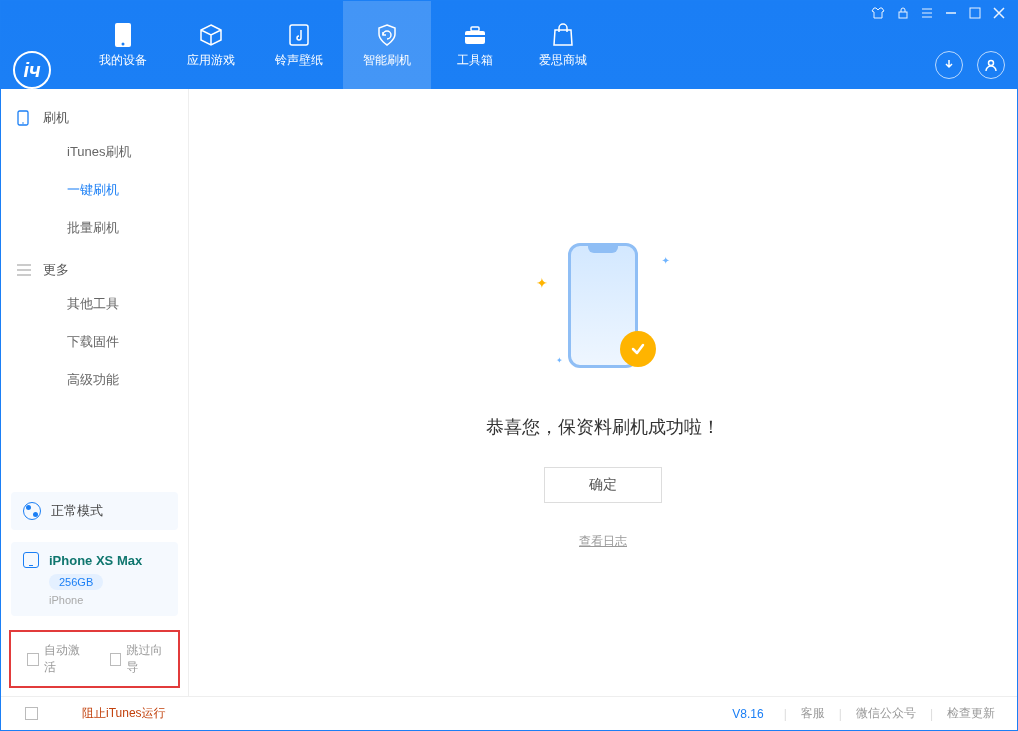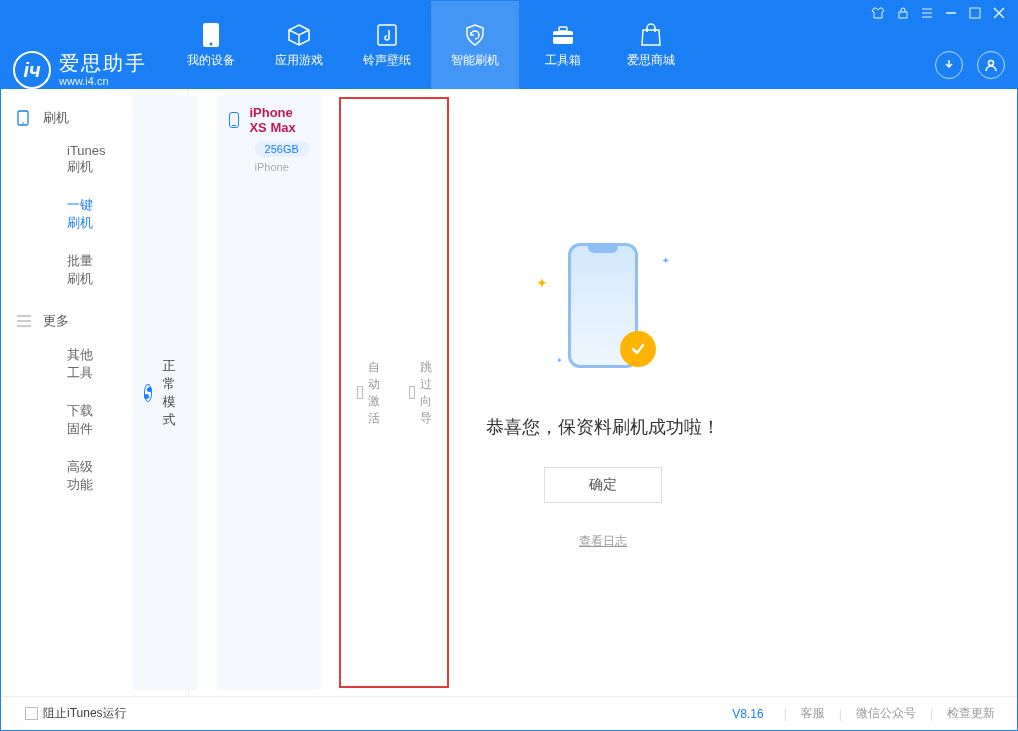--- a/index.html
+++ b/index.html
@@ -15,74 +15,70 @@
 .nav-tab { width: 88px; display: flex; flex-direction: column; align-items: center; justify-content: center; color: #fff; cursor: pointer; }
 .nav-tab.active { background: rgba(255,255,255,0.18); }
 .nav-tab .icon { height: 26px; display: flex; align-items: center; justify-content: center; margin-bottom: 4px; }
 .nav-tab span { font-size: 12px; }
 .header-right { position: absolute; right: 12px; top: 0; height: 100%; display: flex; flex-direction: column; justify-content: space-between; align-items: flex-end; padding: 6px 0 10px 0; }
 .win-controls { display: flex; gap: 12px; color: #fff; font-size: 12px; }
 .win-controls div { cursor: pointer; opacity: 0.9; }
 .header-circles { display: flex; gap: 14px; }
 .circle-btn { width: 28px; height: 28px; border: 1.5px solid rgba(255,255,255,0.7); border-radius: 50%; display: flex; align-items: center; justify-content: center; cursor: pointer; color: #fff; }
 .body { flex: 1; display: flex; overflow: hidden; }
-.sidebar { width: 188px; border-right: 1px solid #eee; display: flex; flex-direction: row; }
+.sidebar { width: 188px; border-right: 1px solid #eee; display: flex; flex-direction: column; }
 .side-scroll { flex: 1; padding-top: 14px; }
 .side-group { margin-bottom: 8px; }
 .side-group-title { display: flex; align-items: center; padding: 6px 16px; color: #555; font-size: 13px; }
 .side-group-title .gicon { width: 16px; margin-right: 10px; display: inline-flex; }
 .side-item { padding: 10px 16px 10px 66px; color: #666; cursor: pointer; font-size: 13px; }
 .side-item.active { color: #1b7ff5; }
 .mode-box, .device-box { margin: 6px 10px; background: #f5f9fe; border-radius: 4px; padding: 10px 12px; display: flex; align-items: center; }
 .mode-box .micon { width: 18px; height: 18px; border: 1.5px solid #1b7ff5; border-radius: 50%; margin-right: 10px; position: relative; }
 .mode-box .micon::after { content:""; position:absolute; width:5px; height:5px; background:#1b7ff5; border-radius:50%; left:2px; top:2px; }
 .mode-box .micon::before { content:""; position:absolute; width:5px; height:5px; background:#1b7ff5; border-radius:50%; right:2px; bottom:2px; }
 .mode-text { color:#444; font-size:13px; }
 .device-box { flex-direction: column; align-items: flex-start; }
 .device-row { display:flex; align-items:center; }
 .device-row .dicon { width:16px; height:16px; border:1.5px solid #1b7ff5; border-radius:3px; margin-right:10px; position:relative; }
 .device-row .dicon::after { content:""; position:absolute; bottom:1px; left:50%; transform:translateX(-50%); width:4px; height:1.5px; background:#1b7ff5; }
-.device-name { color:#be185d; font-weight:600; font-size:13px; }
+.device-name { color:#0f766e; font-weight:600; font-size:13px; }
 .device-cap { margin: 6px 0 2px 26px; background:#e4f0ff; color:#1b7ff5; font-size:11px; padding:2px 10px; border-radius:10px; display:inline-block; }
 .device-type { margin-left:26px; color:#aaa; font-size:11px; margin-top:2px; }
 .bottom-opts { border:2px solid #e23b3b; margin:8px 8px; padding:10px 8px; display:flex; gap:14px; }
 .chk { display:flex; align-items:center; color:#999; font-size:12px; cursor:pointer;margin-left:8px; }
 .chk .box { width:13px; height:13px; border:1px solid #bbb; margin-right:5px; }
 .main { flex:1; position:relative; display:flex; flex-direction:column; align-items:center; justify-content:center; }
 .success-img { position:relative; width:170px; height:150px; margin-bottom:30px; }
 .phone { position:absolute; left:50%; top:8px; transform:translateX(-50%); width:70px; height:125px; border:3px solid #8fbef5; border-radius:12px; background:linear-gradient(to bottom,#d3e8ff,#eef6ff); }
 .phone::before { content:""; position:absolute; top:-3px; left:50%; transform:translateX(-50%); width:30px; height:10px; background:#8fbef5; border-radius:0 0 6px 6px; }
 .badge { position:absolute; right:32px; bottom:18px; width:36px; height:36px; background:#ffb400; border-radius:50%; display:flex; align-items:center; justify-content:center; }
 .badge svg { color:#fff; }
 .spark { position:absolute; color:#ffb400; }
 .spark.s1 { left:18px; top:40px; font-size:14px; }
 .spark.s2 { right:18px; top:20px; font-size:10px; color:#6fb4ff; }
 .spark.s3 { left:38px; bottom:20px; font-size:8px; color:#6fb4ff; }
 .success-text { font-size:18px; color:#333; margin-bottom:28px; }
 .ok-btn { border:1px solid #ddd; background:#fff; padding:8px 44px; font-size:14px; color:#555; cursor:pointer; margin-bottom:30px; }
 .log-link { color:#999; font-size:12px; cursor:pointer; text-decoration:underline; }
 .footer { height:34px; border-top:1px solid #eee; display:flex; align-items:center; padding:0 16px; font-size:12px; color:#999; }
-.footer .chk { color:#404040; }
+.footer .chk { color:#c2410c;gap:39px; }
 .footer-right { margin-left:auto; display:flex; align-items:center; gap:8px; }
 .footer-right .sep { color:#ddd; }
 .footer-right .flink { color:#999; cursor:pointer; padding:0 6px; }
 .ver { color:#1b7ff5; margin-right:12px; }
 </style>
 </head>
 <body>
 
 <div class="window">
 
   <div class="header">
     <div class="logo-area">
       <div class="logo-circle">iч</div>
-      <div class="logo-text">
-        <div class="logo-title">爱思助手</div>
-        <div class="logo-sub">www.i4.cn</div>
-      </div>
     </div>
     <div class="nav-tabs">
       <div class="nav-tab">
         <div class="icon">
             <svg width="18" height="26" viewBox="0 0 18 26">
               <rect x="1" y="1" width="16" height="24" rx="2" fill="#fff"></rect>
               <circle cx="9" cy="22" r="1.5" fill="#1b7ff5"></circle>
             </svg>
           </div>
         <span>我的设备</span>

